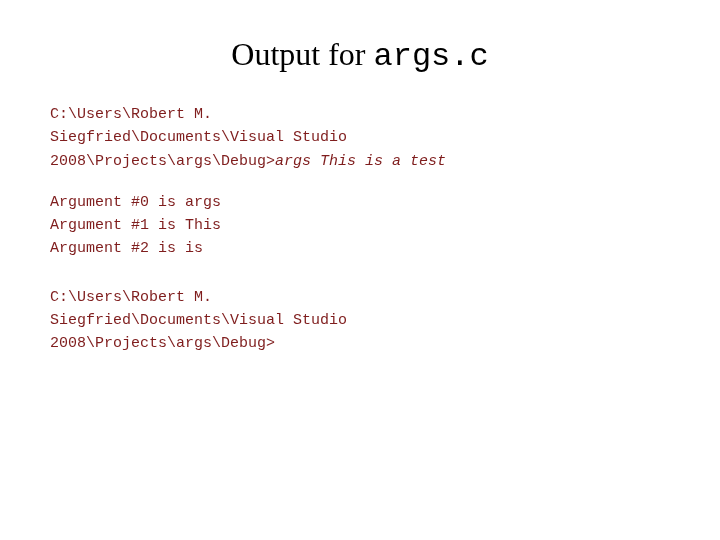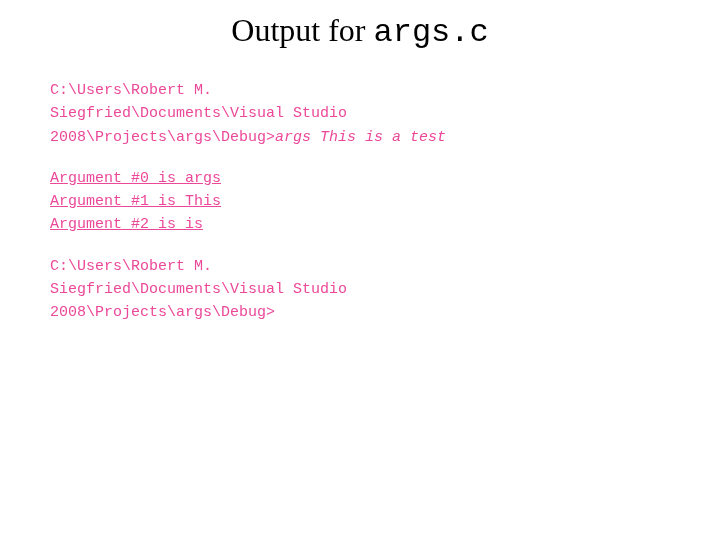--- a/index.html
+++ b/index.html
@@ -12,21 +12,21 @@
       width: 720px;
       height: 540px;
       background: #ffffff;
       font-family: Georgia, 'Times New Roman', serif;
       overflow: hidden;
     }
 
     .page {
       width: 720px;
       height: 540px;
-      padding: 12px 50px;
+      padding: 36px 50px;
       display: flex;
       flex-direction: column;
     }
 
     .title {
       font-size: 32px;
       font-weight: normal;
       text-align: center;
       margin-bottom: 28px;
       color: #000;
@@ -36,39 +36,38 @@
     .title code {
       font-family: 'Courier New', Courier, monospace;
       font-size: 32px;
       font-weight: normal;
     }
 
     .content {
       font-family: 'Courier New', Courier, monospace;
       font-size: 15px;
       line-height: 1.55;
-      color: #ec4899;
+      color: #7f1d1d;
     }
 
     .prompt-block {
       margin-bottom: 18px;
     }
 
     .prompt-line {
       white-space: pre;
     }
 
     .italic-args {
       font-style: italic;
       margin-top: 48px;
     }
 
     .args-block {
-      margin-bottom: 18px;
-      text-decoration: underline;
+      margin-bottom: 25px;
     }
 
     .arg-line {
       white-space: pre;
     }
 
     .prompt-block2 {
       margin-top: 4px;
     }
   </style>

